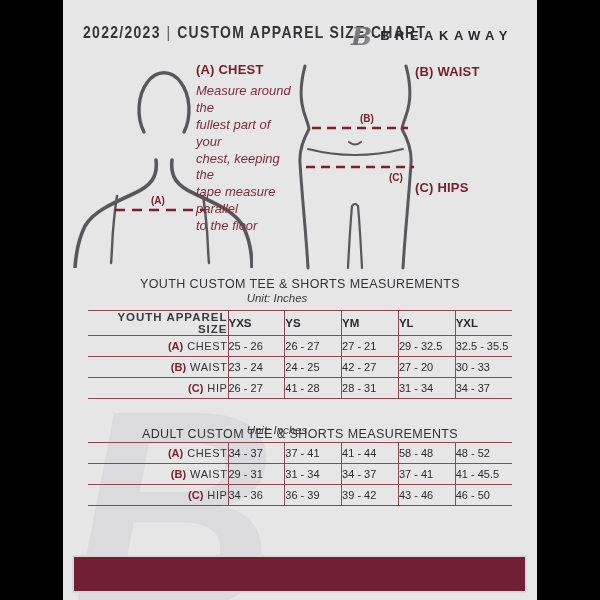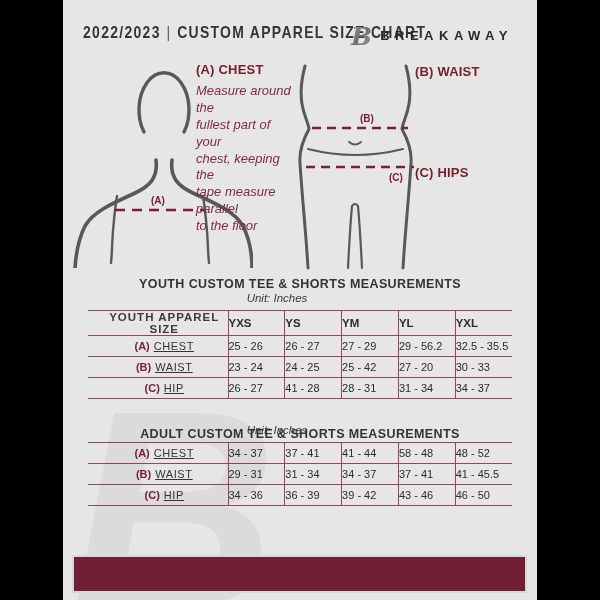--- a/index.html
+++ b/index.html
@@ -26,40 +26,40 @@
   .hdr .sep { font-weight:normal; color:#555; padding:0 7px; }
   .brand { position:absolute; right:24px; top:21px; display:flex; align-items:center; gap:7px; }
   .brand-name { font-weight:bold; font-size:13px; letter-spacing:5.5px; color:#2A2A2E; }
   
   .guide-block { position:absolute; z-index:2; }
   .guide-title { font-weight:800; font-size:13px; color:#74202F; letter-spacing:0.2px; margin-bottom:6px; }
   .guide-text  { font-style:italic; font-size:13px; line-height:1.3; color:#7E2B3E; white-space:pre-line; }
   .fig { position:absolute; z-index:1; }
   
   .tbl-title { position:absolute; left:0; width:474px; text-align:center;
-    font-weight:bold; font-size:12.5px; letter-spacing:0.4px; color:#323237; z-index:2;}
+    font-weight:normal; font-size:12.5px; letter-spacing:0.4px; color:#323237; z-index:2;}
   .tbl-unit  { position:absolute; left:0; width:428px; text-align:center;
     font-style:italic; font-size:11.5px; color:#3A3A3E; z-index:2;}
   table.size-table {
     position:absolute; left:25px; width:424px; z-index:2;
     border-collapse:collapse; table-layout:fixed;
     border-top:1.5px solid rgba(122,32,51,0.8);
     border-bottom:1.5px solid rgba(122,32,51,0.8);
   }
   .size-table td {
     border-top:1.5px solid rgba(122,32,51,0.8);
     border-left:1.5px solid rgba(122,32,51,0.8);
     height:20px; padding:0; text-align:left;
     font-size:11px; color:#2B2B30; background:transparent;
   }
-  .size-table td:first-child { border-left:none; text-align:center; padding-left:13px; }
+  .size-table td:first-child { border-left:none; text-align:right; padding-left:13px; }
   .size-table tr.hdr-row td { font-weight:bold; font-size:11.5px; }
   .size-table td.lbl-size { font-weight:normal; font-size:10.5px; letter-spacing:1px; color:#3A3A3E; }
   .row-key { font-weight:bold; color:#7A2033; margin-right:4px; }
-  .row-lbl { color:#323237; letter-spacing:0.6px;text-decoration:underline; }
+  .row-lbl { color:#323237; letter-spacing:0.6px; }
   
   .footer-bar {
     position:absolute; left:9px; top:555px; width:451px; height:34px;
     background:#701F35; border:2px solid #D8D8DB; z-index:2;
   }
 </style>
 </head>
 <body>
 
 <div class="page">
@@ -116,21 +116,21 @@
     <div class="guide-title">(A) CHEST</div>
     <div class="guide-text">Measure around the
 fullest part of your
 chest, keeping the
 tape measure parallel
 to the floor</div>
   </div>
   <div class="guide-block" style="left:352px; top:64px; width:110px;">
     <div class="guide-title">(B) WAIST</div>
   </div>
-  <div class="guide-block" style="left:352px; top:165px; width:115px;">
+  <div class="guide-block" style="left:352px; top:180px; width:115px;">
     <div class="guide-title">(C) HIPS</div>
   </div>
 
   <div class="tbl-title" style="top:277px;">YOUTH CUSTOM TEE &amp; SHORTS MEASUREMENTS</div>
   <div class="tbl-unit" style="top:292px;">Unit: Inches</div>
   <table class="size-table" style="top:310px;">
     <colgroup>
         <col style="width:140px">
         <col>
         <col>
@@ -144,29 +144,29 @@
       <td>YXS</td>
       <td>YS</td>
       <td>YM</td>
       <td>YL</td>
       <td>YXL</td>
     </tr>
     <tr>
       <td><span class="row-key">(A)</span><span class="row-lbl">CHEST</span></td>
       <td>25 - 26</td>
       <td>26 - 27</td>
-      <td>27 - 29</td>
-      <td>29 - 56.2</td>
+      <td>27 - 21</td>
+      <td>29 - 32.5</td>
       <td>32.5 - 35.5</td>
     </tr>
     <tr>
       <td><span class="row-key">(B)</span><span class="row-lbl">WAIST</span></td>
       <td>23 - 24</td>
       <td>24 - 25</td>
-      <td>25 - 42</td>
+      <td>42 - 27</td>
       <td>27 - 20</td>
       <td>30 - 33</td>
     </tr>
     <tr>
       <td><span class="row-key">(C)</span><span class="row-lbl">HIP</span></td>
       <td>26 - 27</td>
       <td>41 - 28</td>
       <td>28 - 31</td>
       <td>31 - 34</td>
       <td>34 - 37</td>

